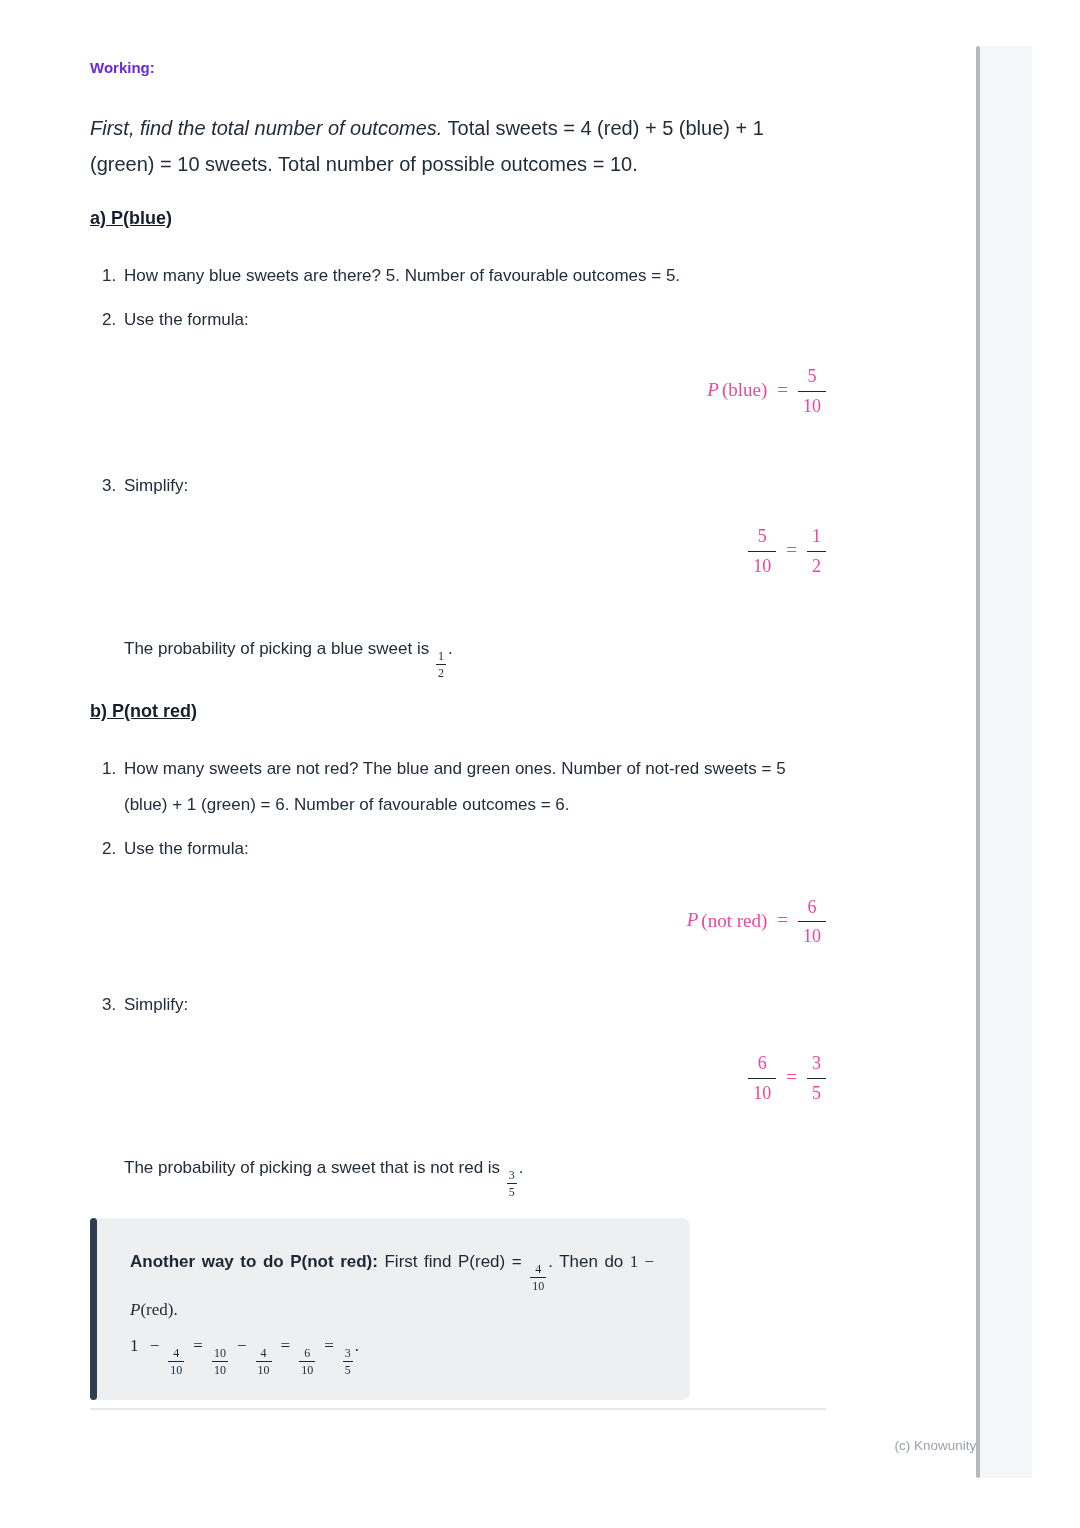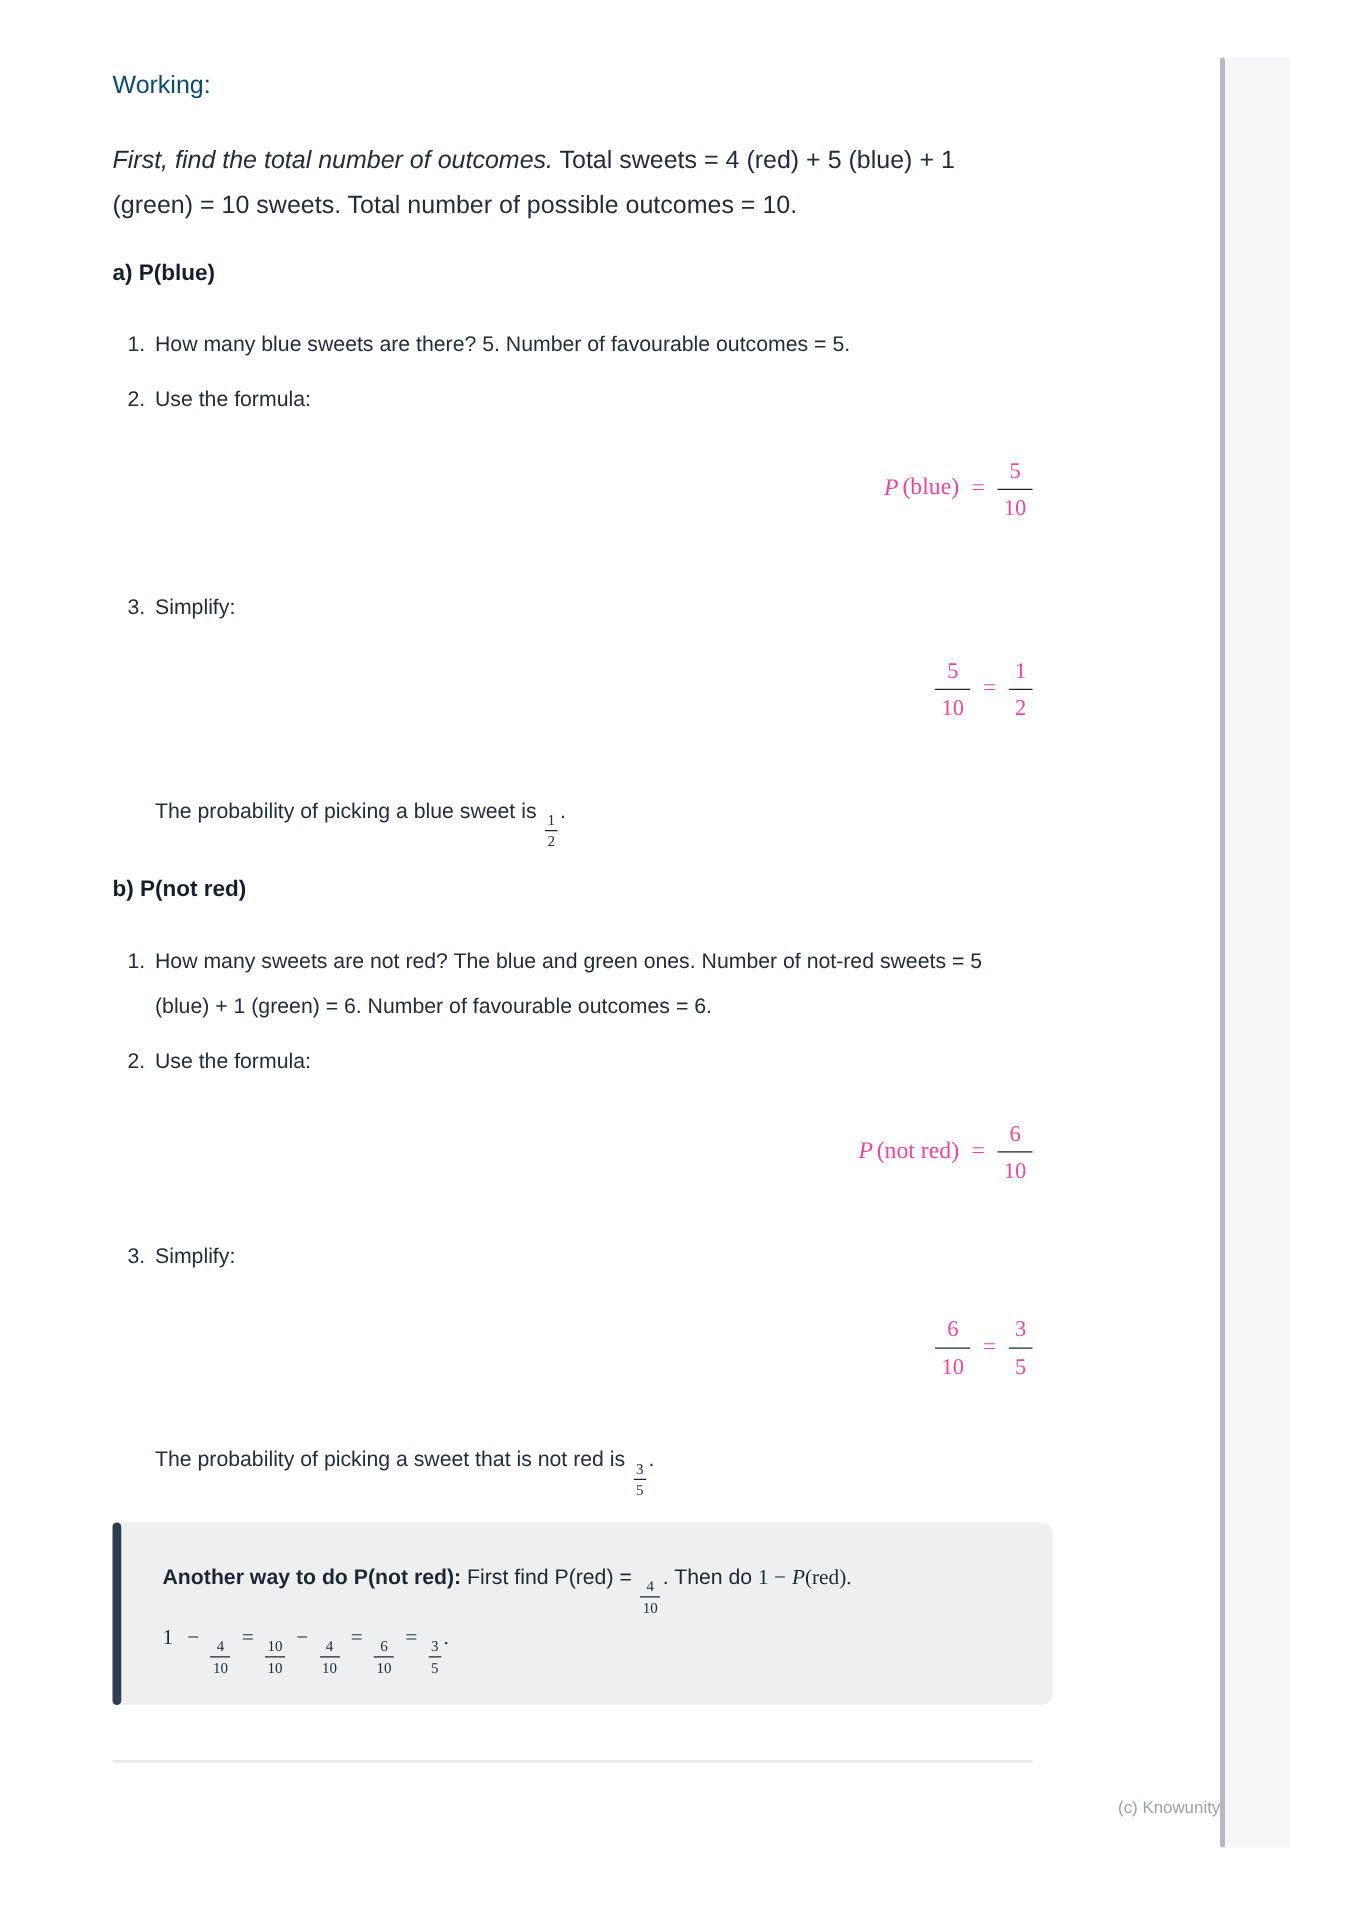--- a/index.html
+++ b/index.html
@@ -18,39 +18,40 @@
     height: 1528px;
     background: #ffffff;
   }
   .content {
     position: absolute;
     left: 90px;
     top: 56px;
     width: 736px;
   }
   .h-working {
-    font-size: 20px;
-    font-weight: 400;
-    color: #0c4a6e;
+    font-size: 15px;
+    font-weight: 700;
+    color: #6d28d9;
     margin: 0 0 30px 0;
     line-height: 24px;
   }
   .intro {
     font-size: 20px;
     line-height: 36px;
     margin: 0 0 24px 0;
     color: #222d3b;
   }
   .intro em { font-style: italic; }
   .sec-heading {
     font-size: 18px;
     font-weight: 700;
     color: #151e2c;
     margin: 0 0 28px 0;
     line-height: 24px;
+    text-decoration: underline;
   }
   .li {
     display: flex;
     align-items: flex-start;
     margin: 0 0 8px 0;
     font-size: 17px;
     line-height: 36px;
     color: #222d3b;
   }
   .li .marker {
@@ -101,21 +102,21 @@
     padding-left: 34px;
     color: #222d3b;
   }
   .callout {
     position: relative;
     background: #edeff1;
     border-radius: 8px;
     padding: 26px 36px 24px 40px;
     margin: 13px 0 34px 0;
     box-sizing: border-box;
-    width: 752px;
+    width: 600px;
   }
   .callout-bar {
     position: absolute;
     left: 0;
     top: 0;
     bottom: 0;
     width: 7px;
     background: #2e3d4f;
     border-radius: 4px;
   }

